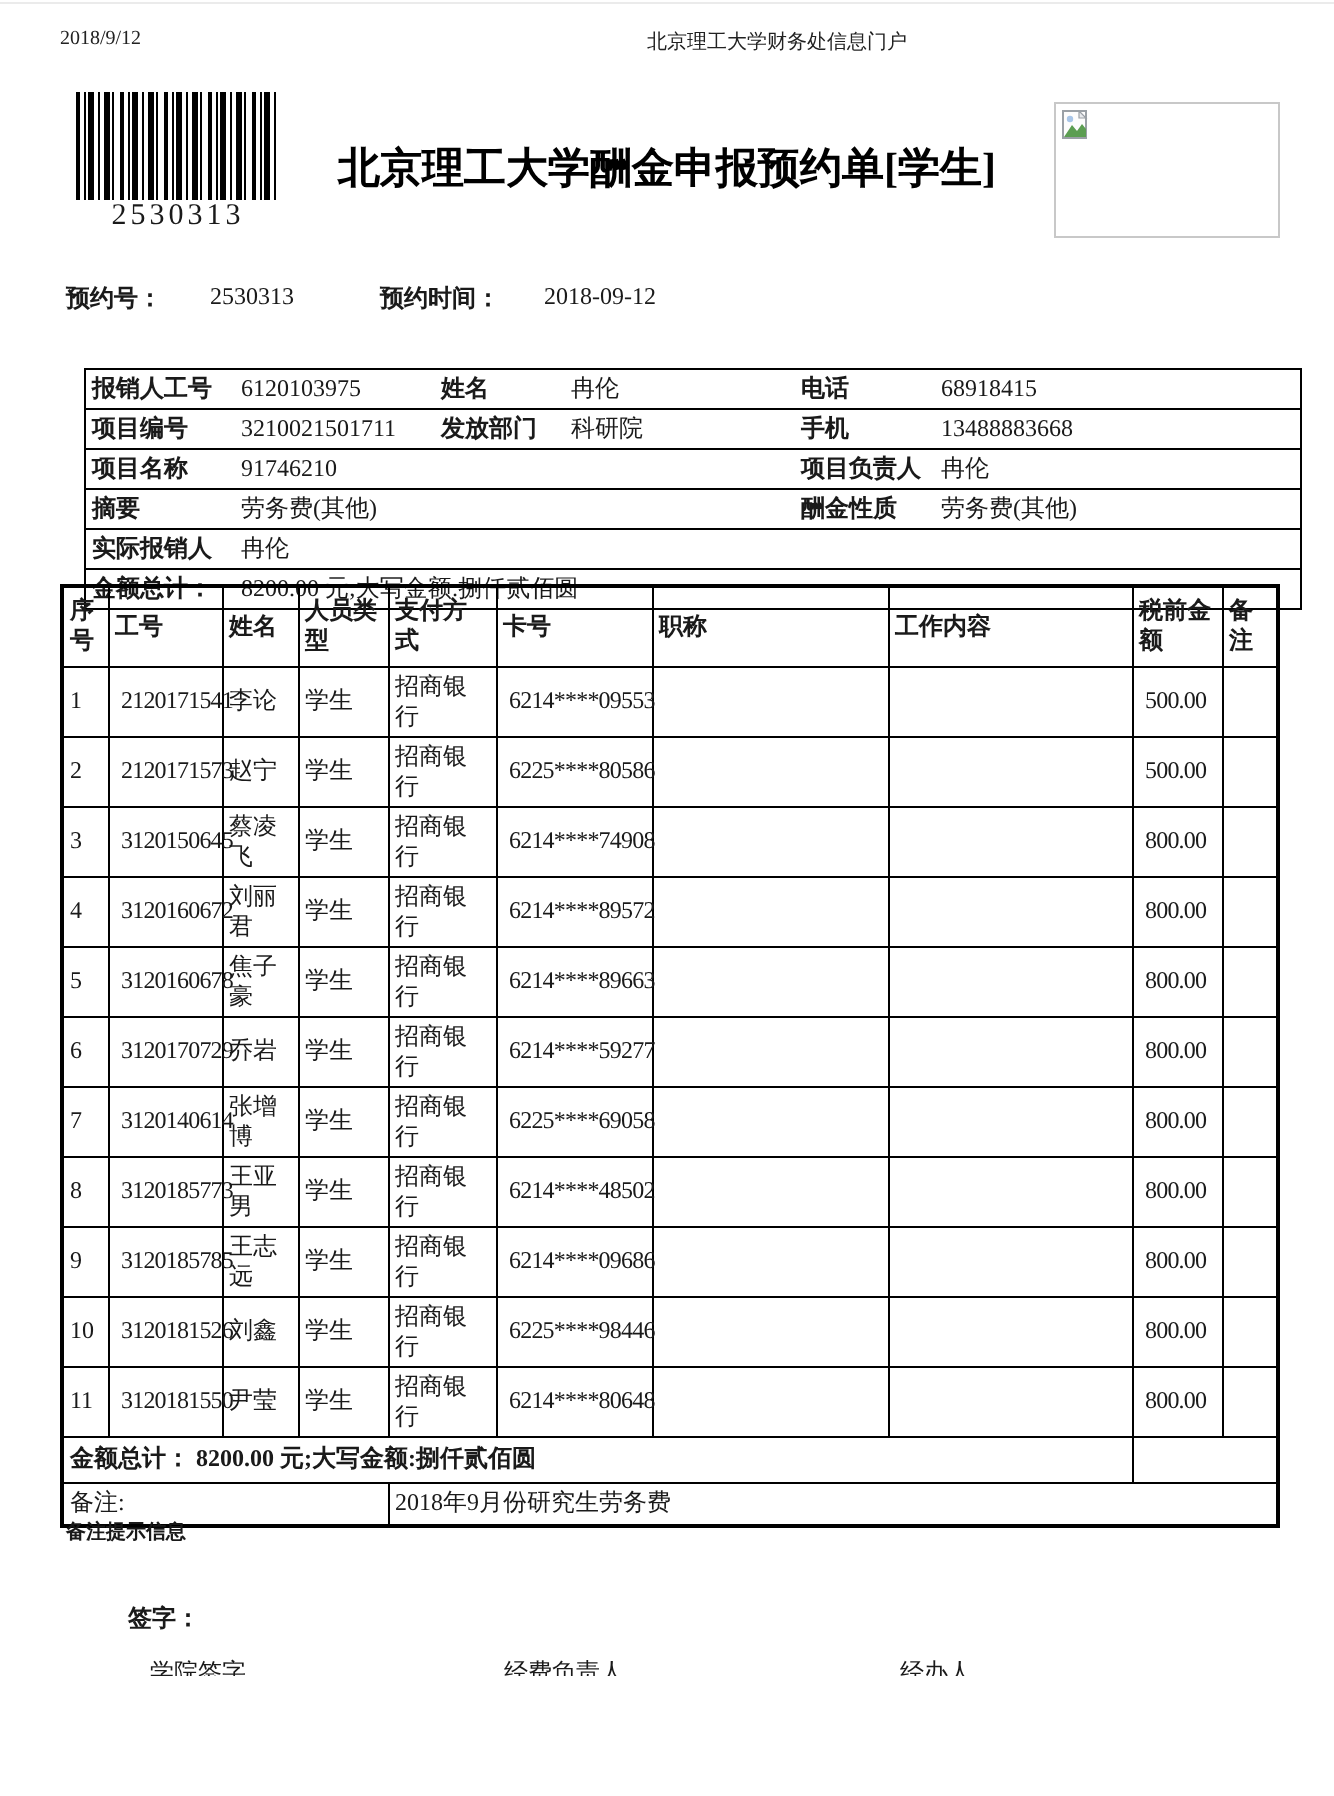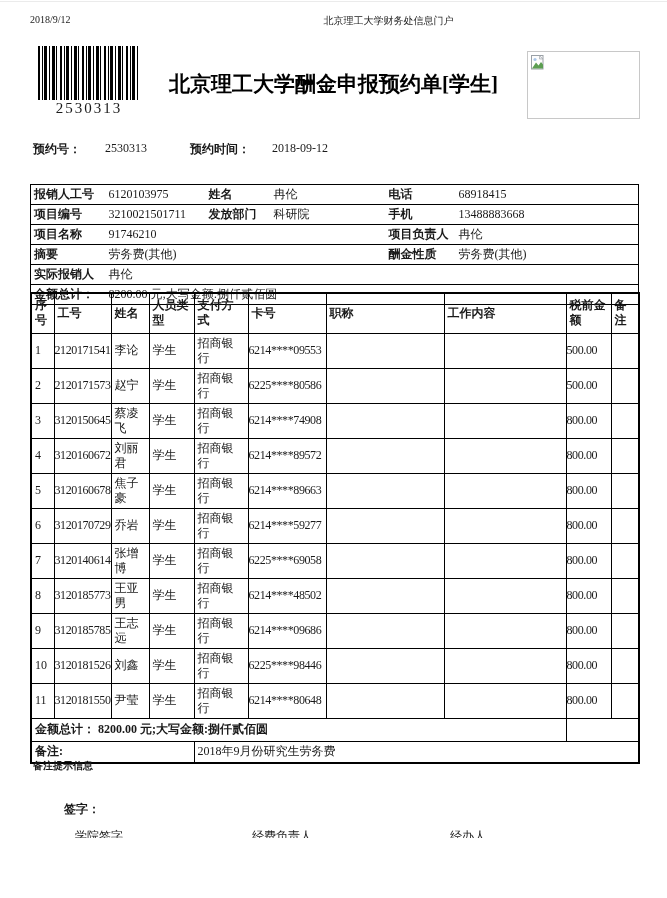--- a/index.html
+++ b/index.html
@@ -42,21 +42,21 @@
 
   .resv{position:absolute;top:141px;left:0;right:0;font-size:12px;}
   .resv span{position:absolute;white-space:nowrap;}
   .resv .l1{left:33px;font-weight:bold;}
   .resv .v1{left:105px;}
   .resv .l2{left:190px;font-weight:bold;}
   .resv .v2{left:272px;}
 
   
   .info-table{
-    position:absolute;top:184px;left:30px;width:608px;
+    position:absolute;top:184px;left:42px;width:608px;
     border-collapse:collapse;font-size:12px;table-layout:fixed;
     border:1px solid #000;
   }
   .info-table td{
     border-bottom:1px solid #000;
     padding:1px 3px;height:16px;vertical-align:middle;
     overflow:hidden;white-space:nowrap;
   }
   .info-table tr:last-child td{border-bottom:none;}
   .info-table .lbl{font-weight:bold;}
@@ -67,26 +67,26 @@
     border-collapse:collapse;font-size:12px;table-layout:fixed;
     border:2px solid #000;
   }
   .detail-table th,.detail-table td{
     border:1px solid #000;padding:2px 3px;vertical-align:middle;
     text-align:left;word-break:break-all;line-height:1.25;
   }
   .detail-table thead tr{height:40px;}
   .detail-table tbody tr{height:32px;}
   .detail-table th{font-weight:bold;}
-  .detail-table td.num{letter-spacing:-0.4px;white-space:nowrap;word-break:keep-all;padding-left:0;}
+  .detail-table td.num{letter-spacing:-0.4px;white-space:nowrap;word-break:keep-all;padding-left:6px;}
   .detail-table td.c8{}
   .detail-table tfoot .total-cell{
     text-align:left;font-weight:bold;height:18px;white-space:nowrap;
   }
-  .detail-table tfoot .remark-lbl{font-weight:bold;height:16px;}
+  .detail-table tfoot .remark-lbl{font-weight:normal;height:16px;}
   .detail-table tfoot td{white-space:nowrap;word-break:keep-all;}
 
   .hint{position:absolute;top:759px;left:33px;font-size:10px;font-weight:bold;}
   .sign-title{position:absolute;top:801px;left:64px;font-size:12px;font-weight:bold;}
   .sign-row{position:absolute;top:828px;left:0;right:0;height:20px;font-size:12px;}
   .sign-row .lab{position:absolute;font-weight:normal;white-space:nowrap;}
   .sign-line{position:absolute;top:2px;width:111px;height:12px;border-bottom:1px solid #333;}
   .lab.a{left:75px;}  .line.a{left:136px;}
   .lab.b{left:252px;} .line.b{left:320px;}
   .lab.c{left:450px;} .line.c{left:504px;}

